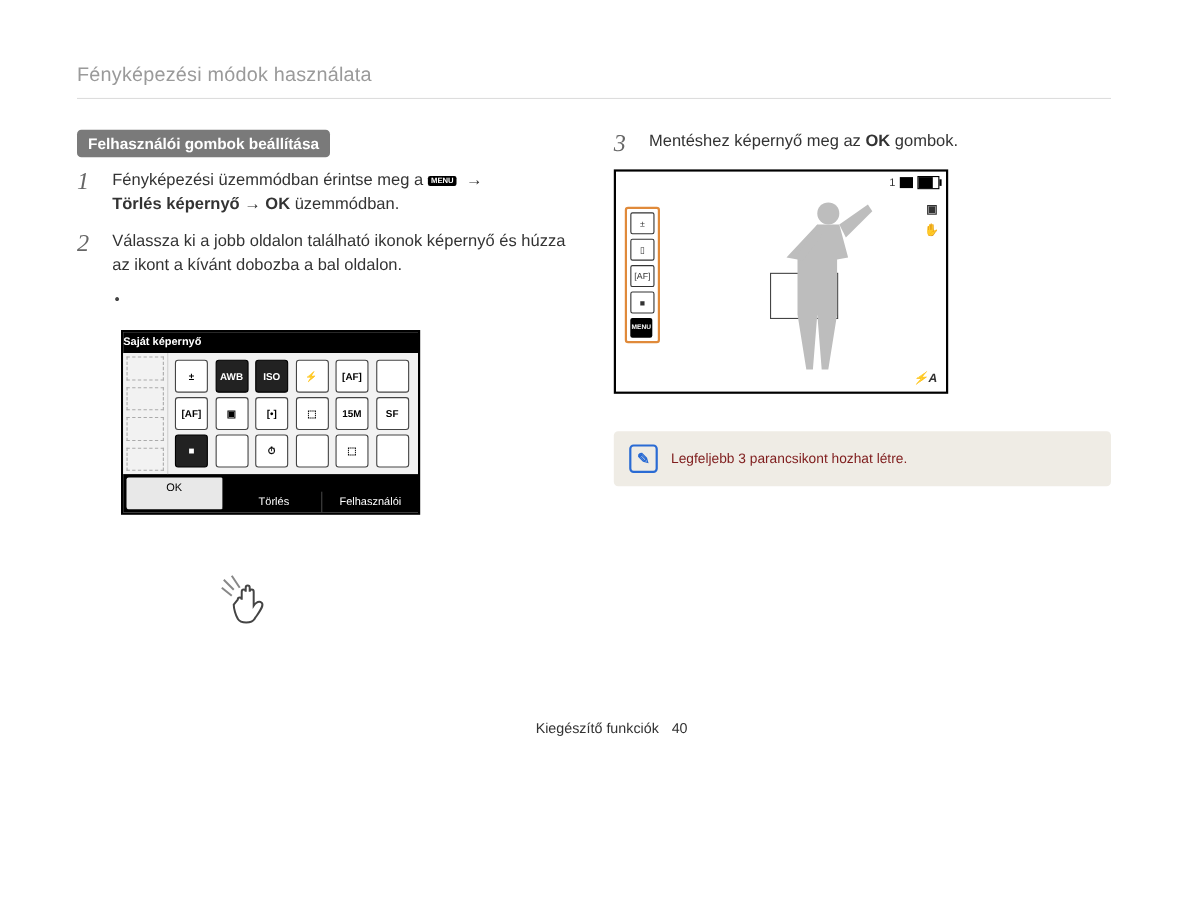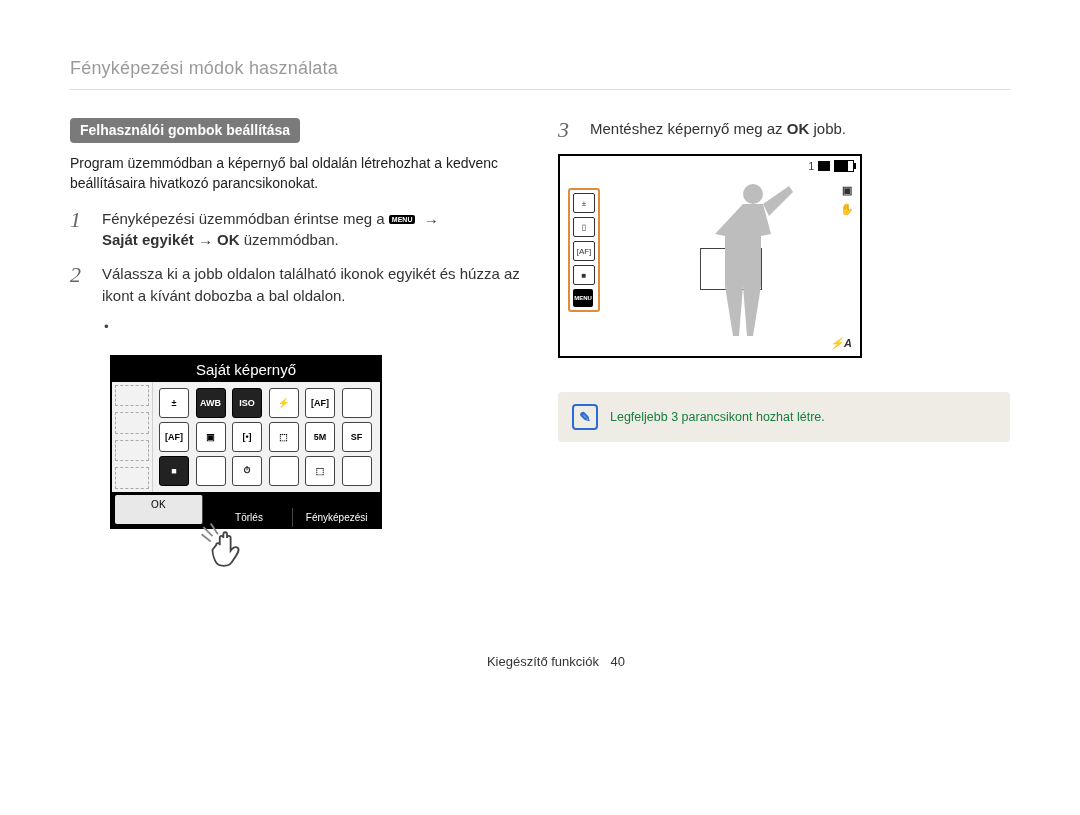--- a/index.html
+++ b/index.html
@@ -12,21 +12,21 @@
   .step{display:flex;gap:14px;margin-bottom:12px;}
   .num{font-style:italic;font-family:Georgia, 'Times New Roman', serif;font-size:22px;color:#666;width:18px;flex:none;line-height:1.1;}
   .step .txt{font-size:15px;line-height:1.45;}
   .step .txt b{font-weight:bold;}
   .arrow{display:inline-block;margin-left:4px;}
   .menu-chip{display:inline-block;background:#000;color:#fff;font-size:7px;font-weight:bold;padding:1px 3px;border-radius:2px;vertical-align:middle;line-height:1;}
   .bullet-row{display:flex;gap:8px;font-size:13.5px;padding-left:34px;margin-top:6px;}
   .bullet-dot{color:#444;line-height:1.2;}
   
   .shot{width:268px;margin:20px 0 0 40px;border:2px solid #000;background:#fff;}
-  .shot-title{background:#000;color:#fff;text-align:center;font-size:15px;padding:4px 0;}
+  .shot-title{background:#000;color:#fff;font-size:10px;padding:4px 0;font-weight:bold;}
   .shot-body{display:flex;background:#f2f2f2;}
   .shot-left{width:40px;border-right:1px solid #d0d0d0;display:flex;flex-direction:column;}
   .slot{flex:1;margin:3px;border:1px dashed #aaa;}
   .shot-grid{flex:1;display:grid;grid-template-columns:repeat(6,1fr);grid-template-rows:repeat(3,1fr);gap:4px;padding:6px;}
   .gic{width:28px;height:28px;border:1px solid #444;border-radius:3px;display:flex;align-items:center;justify-content:center;font-size:9px;font-weight:bold;background:#fff;color:#000;}
   .gic.dark{background:#222;color:#fff;border-color:#000;}
   .shot-foot{display:flex;background:#000;}
   .sbtn{flex:1;text-align:center;color:#fff;font-size:10px;padding:4px 0;border-right:1px solid #444;margin-top:16px;}
   .sbtn:last-child{border-right:none;}
   .sbtn.ok{background:#e8e8e8;color:#000;border-radius:2px;margin:3px;}
@@ -41,51 +41,50 @@
   .cam-side{position:absolute;top:32px;left:8px;display:flex;flex-direction:column;gap:4px;border:2px solid #e08a3a;border-radius:3px;padding:3px;}
   .sic{width:20px;height:18px;border:1px solid #333;border-radius:2px;display:flex;align-items:center;justify-content:center;font-size:8px;background:#fff;}
   .sic.menu{background:#000;color:#fff;border:none;font-size:6px;font-weight:bold;}
   .cam-right{position:absolute;top:28px;right:6px;display:flex;flex-direction:column;gap:6px;font-size:11px;font-weight:bold;align-items:center;}
   .focus-box{position:absolute;left:140px;top:92px;width:60px;height:40px;border:1px solid #444;}
   .person{position:absolute;left:145px;top:20px;}
   .cam-br{position:absolute;right:8px;bottom:6px;font-size:11px;font-weight:bold;font-style:italic;}
   
   .note{display:flex;align-items:center;gap:12px;background:#efece5;border-radius:4px;padding:12px 14px;margin-top:34px;}
   .note-ic{width:22px;height:22px;border:2px solid #2a6bd4;border-radius:4px;display:flex;align-items:center;justify-content:center;color:#2a6bd4;font-weight:bold;font-size:14px;}
-  .note-txt{font-size:12.5px;color:#15803d;}
+  .note-txt{font-size:12.5px;color:#7f1d1d;}
   
   .footer{position:absolute;bottom:28px;left:16px;width:100%;text-align:center;font-size:13px;color:#333;}
   .footer .pn{margin-left:8px;}
 </style>
 </head>
 <body>
 
 <div class="page">
   <div class="chapter-title">Fényképezési módok használata</div>
 
   <div class="cols">
 
     <div class="col">
       <div class="subhead">Felhasználói gombok beállítása</div>
-      <div class="intro">Program üzemmódban a képernyő bal oldalán létrehozhat a kedvenc beállításaira hivatkozó parancsikonokat.</div>
 
       <div class="step">
         <div class="num">1</div>
         <div class="txt">
           <span>Fényképezési üzemmódban érintse meg a </span>
           <span class="menu-chip">MENU</span>
           <span class="arrow">→</span><br>
-          <b>Saját egyikét → OK</b>
+          <b>Törlés képernyő → OK</b>
           <span> üzemmódban.</span>
         </div>
       </div>
 
       <div class="step">
         <div class="num">2</div>
-        <div class="txt">Válassza ki a jobb oldalon található ikonok egyikét és húzza az ikont a kívánt dobozba a bal oldalon.</div>
+        <div class="txt">Válassza ki a jobb oldalon található ikonok képernyő és húzza az ikont a kívánt dobozba a bal oldalon.</div>
       </div>
       <div class="bullet-row">
         <span class="bullet-dot">•</span>
       </div>
 
       
       <div class="shot">
         <div class="shot-title">Saját képernyő</div>
         <div class="shot-body">
           <div class="shot-left">
@@ -98,52 +97,52 @@
             <div class="gic">±</div>
             <div class="gic dark">AWB</div>
             <div class="gic dark">ISO</div>
             <div class="gic">⚡</div>
             <div class="gic">[AF]</div>
             <div class="gic"></div>
             <div class="gic">[AF]</div>
             <div class="gic">▣</div>
             <div class="gic">[•]</div>
             <div class="gic">⬚</div>
-            <div class="gic">5M</div>
+            <div class="gic">15M</div>
             <div class="gic">SF</div>
             <div class="gic dark">■</div>
             <div class="gic"></div>
             <div class="gic">⏱</div>
             <div class="gic"></div>
             <div class="gic">⬚</div>
             <div class="gic"></div>
           </div>
         </div>
         <div class="shot-foot">
           <div class="sbtn ok">OK</div>
           <div class="sbtn">Törlés</div>
-          <div class="sbtn">Fényképezési</div>
+          <div class="sbtn">Felhasználói</div>
         </div>
       </div>
 
       <div class="hand">
         <svg viewBox="0 0 64 64">
           <path d="M20 30c0-3 4-3 4 0v-8c0-3 4-3 4 0v-4c0-3 4-3 4 0v4c0-3 4-3 4 0v14c0 0 4-6 8-3 3 3-3 10-7 16-3 5-14 5-17 0-2-3-4-10-4-14z" fill="#fff" stroke="#444" stroke-width="2"></path>
           <path d="M4 18l10 8M6 10l10 10M14 6l8 12" stroke="#888" stroke-width="2" fill="none"></path>
         </svg>
       </div>
     </div>
 
     <div class="col">
       <div class="step">
         <div class="num">3</div>
         <div class="txt">
           <span>Mentéshez képernyő meg az </span>
           <b>OK</b>
-          <span> jobb.</span>
+          <span> gombok.</span>
         </div>
       </div>
 
       <div class="cam">
         <div class="cam-top">
           <span>1</span>
           <span style="display:inline-block;width:12px;height:10px;background:#000;"></span>
           <span class="batt">
               <span class="fill"></span>
             </span>

